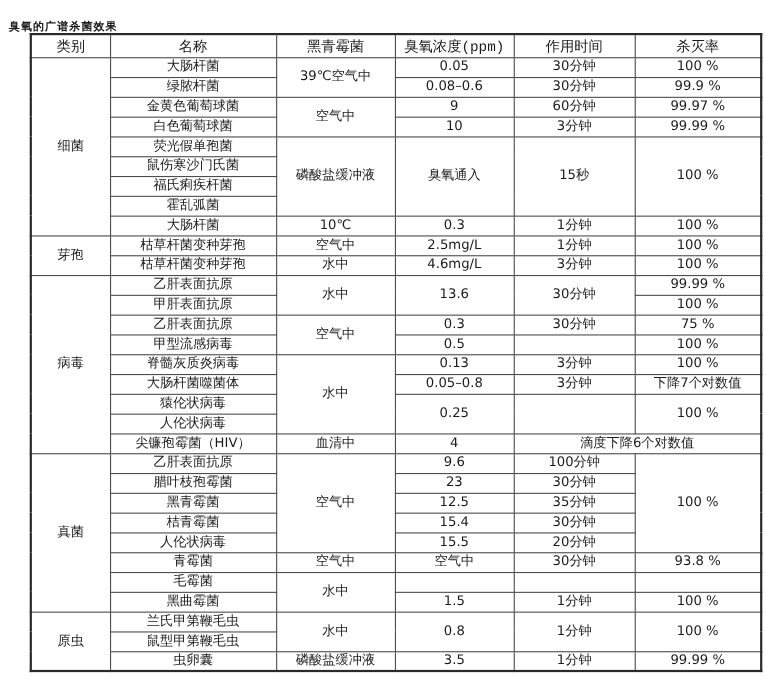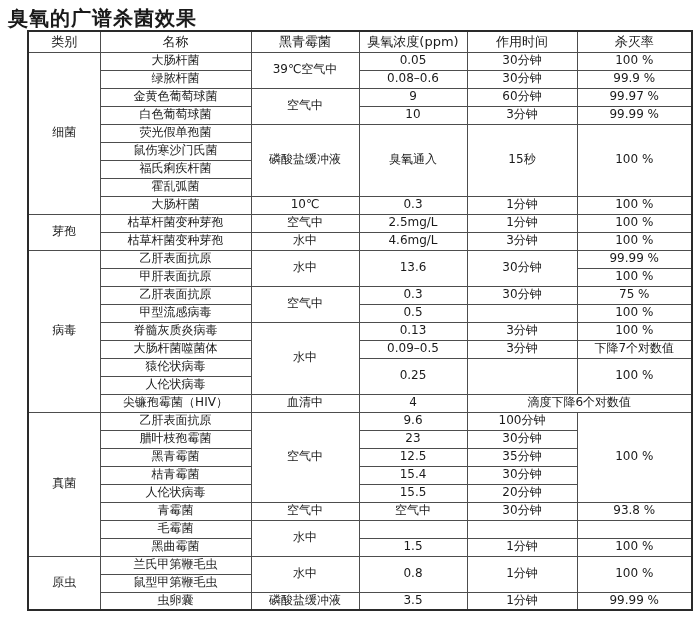--- a/index.html
+++ b/index.html
@@ -12,22 +12,22 @@
   html,body{background:var(--bg);}
   body{
     width:696px;height:617px;
     position:relative;
     font-family:"DejaVu Sans", sans-serif;
     color:var(--text);
     overflow:hidden;
   }
   .page-title{
     position:absolute;
-    left:8px;top:5px;
-    font-size:20px;
+    left:8px;top:17px;
+    font-size:10px;
     font-weight:bold;
     letter-spacing:1px;
     color:var(--text);
     font-family:Liberation Mono, monospace;
   }
   .tbl-wrap{
     position:absolute;
     left:27px;top:30px;
   }
   table{
@@ -46,20 +46,21 @@
     text-align:center;
     vertical-align:middle;
     font-weight:normal;
     white-space:nowrap;
     overflow:hidden;
     padding:0 2px;
   }
   th{
     height:21px;
     font-size:13px;
+    font-family:Liberation Mono, monospace;
   }
   td{
     height:18px;
     font-size:12px;
     line-height:1.15;
   }
 </style>
 </head>
 <body>
 
@@ -178,21 +179,21 @@
         </tr>
         <tr>
           <td>脊髓灰质炎病毒</td>
           <td rowspan="4">水中</td>
           <td>0.13</td>
           <td>3分钟</td>
           <td>100 %</td>
         </tr>
         <tr>
           <td>大肠杆菌噬菌体</td>
-          <td>0.09–0.5</td>
+          <td>0.05–0.8</td>
           <td>3分钟</td>
           <td>下降7个对数值</td>
         </tr>
         <tr>
           <td>猿伦状病毒</td>
           <td rowspan="2">0.25</td>
           <td rowspan="2"></td>
           <td rowspan="2">100 %</td>
         </tr>
         <tr>

